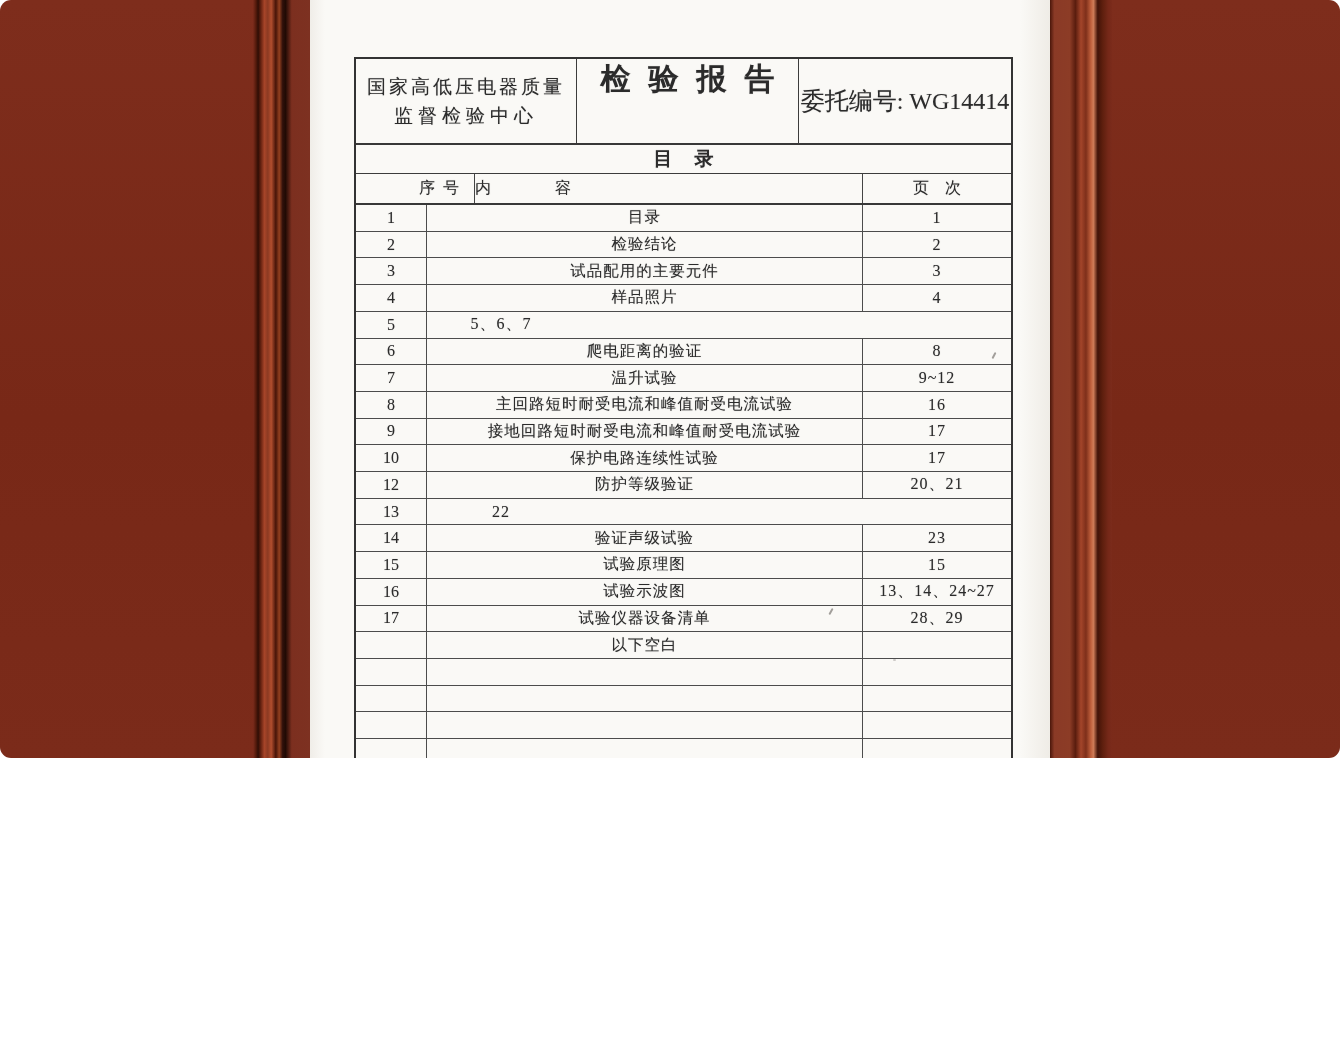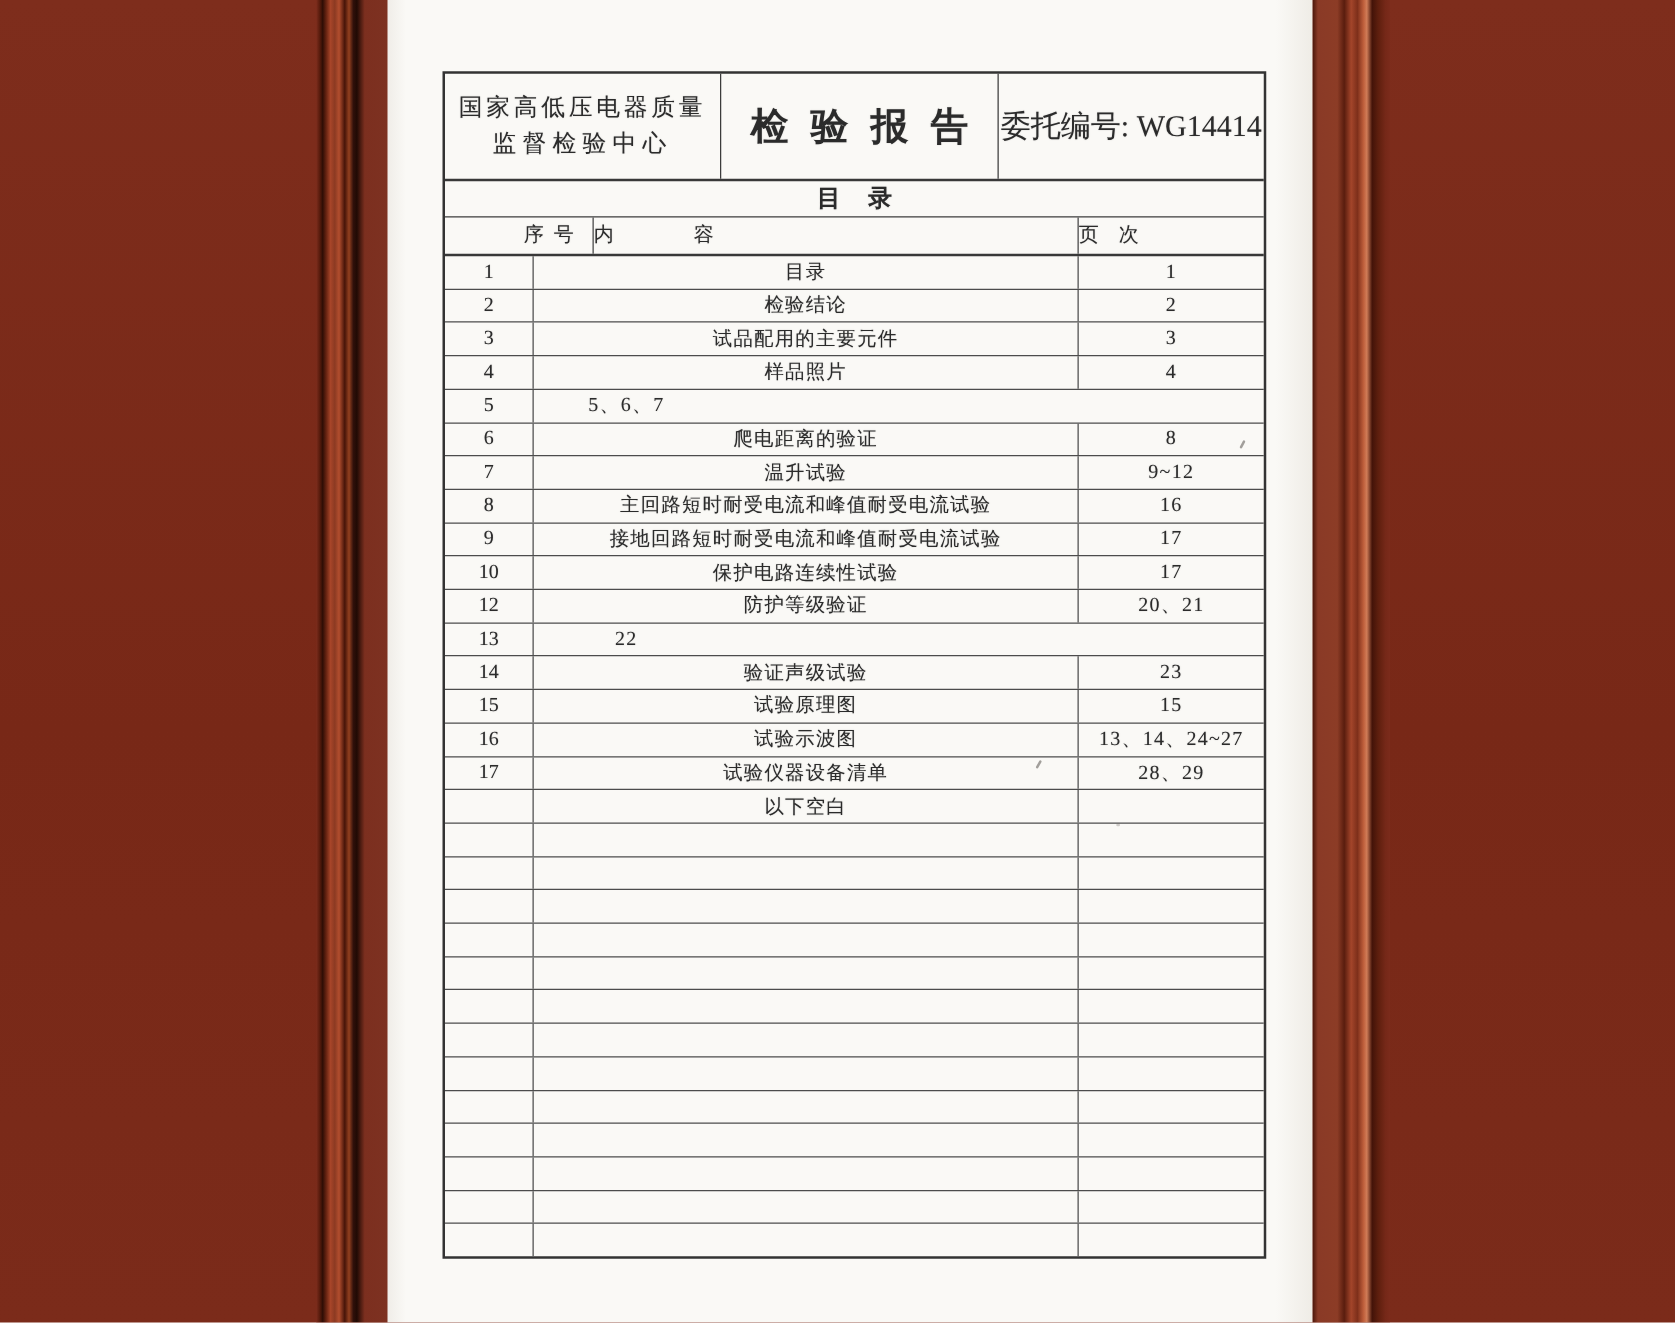--- a/index.html
+++ b/index.html
@@ -1,20 +1,21 @@
 <!DOCTYPE html>
 <html><head>
 <meta charset="utf-8">
 <style>
   html,body{margin:0;padding:0;}
   .stage{
-    position:relative;width:1340px;height:1058px;overflow:hidden;
+    position:relative;width:1340px;height:758px;overflow:hidden;
     background:linear-gradient(180deg,#7e2d1c 0%,#782817 55%,#7b2b1a 100%);
     font-family:"Liberation Serif","DejaVu Serif",serif;
     color:#2b2b2b;
+    border-radius:11px;
   }
   .molding-left{
     position:absolute;top:0;bottom:0;left:253px;width:57px;
     background:linear-gradient(90deg,
       #7c2c1c 0%,#561b0c 5%,#2e0d05 9%,#672311 14%,#a74529 20%,
       #8c3a22 26%,#b24e2e 32%,#471408 40%,#93401f 46%,#30100a 52%,
       #200a04 57%,#7c2f1f 68%,#7d3121 100%);
   }
   .molding-right{
     position:absolute;top:0;bottom:0;left:1050px;width:62px;
@@ -34,35 +35,35 @@
     background:transparent;
     text-shadow:0 0 1px rgba(70,70,70,.35);
   }
   .hdr-row{height:84px;display:flex;border-bottom:2px solid #383838;flex:none;}
   .hdr-org{width:221px;box-sizing:border-box;border-right:1px solid #3c3c3c;
     display:flex;flex-direction:column;align-items:center;justify-content:center;
     font-size:19px;line-height:29px;}
   .hdr-org .l1{letter-spacing:3px;}
   .hdr-org .l2{letter-spacing:5px;}
   .hdr-title{width:222px;box-sizing:border-box;border-right:1px solid #3c3c3c;
-    display:flex;align-items:center;justify-content:center;
+    display:flex;justify-content:center;
     font-size:30px;font-weight:600;}
   .hdr-title span{letter-spacing:18px;margin-right:-18px;}
   .hdr-ref{flex:1;display:flex;align-items:center;justify-content:center;font-size:24px;}
   .section-row{height:28px;flex:none;border-bottom:1px solid #3c3c3c;
     display:flex;align-items:center;justify-content:center;font-size:19px;font-weight:600;}
   .section-row span{letter-spacing:22px;margin-right:-22px;}
   .colhead-row{height:29px;flex:none;display:flex;border-bottom:2px solid #383838;font-size:16px;}
   .ch-no{width:71px;box-sizing:border-box;border-right:1px solid #444;
     display:flex;align-items:center;justify-content:center;margin-left:48px;}
   .ch-no span{letter-spacing:8px;margin-right:-8px;}
   .ch-content{flex:1;box-sizing:border-box;border-right:1px solid #444;
     display:flex;align-items:center;justify-content:flex-start;}
   .ch-content span{letter-spacing:64px;margin-right:-64px;}
-  .ch-pages{width:148px;display:flex;align-items:center;justify-content:flex-start;}
+  .ch-pages{width:148px;display:flex;align-items:center;justify-content:center;}
   .ch-pages span{letter-spacing:16px;margin-right:-16px;}
   .toc-body{flex:1;display:flex;flex-direction:column;}
   .toc-row{flex:1;display:flex;border-bottom:1px solid #4c4c4c;}
   .toc-row:last-child{border-bottom:none;}
   .cell-no{width:71px;box-sizing:border-box;border-right:1px solid #4c4c4c;
     display:flex;align-items:center;justify-content:center;font-size:16px;}
   .cell-content{flex:1;box-sizing:border-box;border-right:1px solid #4c4c4c;
     display:flex;align-items:center;justify-content:center;
     font-size:15.5px;letter-spacing:1px;}
   .cell-pages{width:148px;display:flex;align-items:center;justify-content:center;

